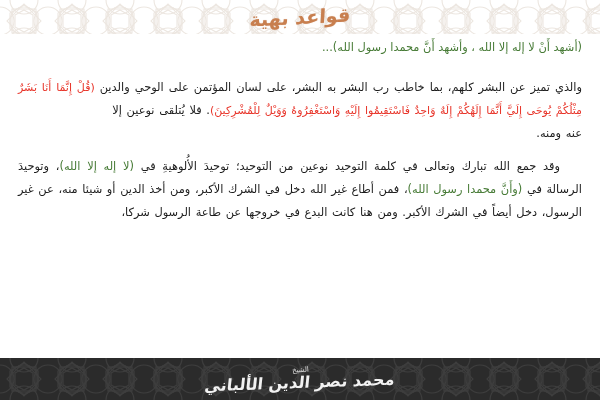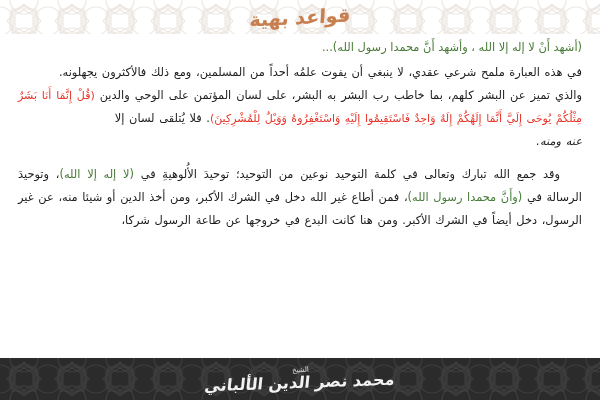--- a/index.html
+++ b/index.html
@@ -129,31 +129,30 @@
     color: #e8352a;
     font-size: 11px;
     letter-spacing: 0;
   }
   .shahada-line {
     display: block;
     text-align: right;
     color: #477b36;
     font-size: 11.4px;
     line-height: 22px;
-    margin-bottom: 3px;
+    margin-bottom: 18px;
     padding-right: 0;
   }
   .block-right {
     display: block;
     text-align: right;
   }
   .block-left {
     display: block;
     text-align: left;
-    font-style: italic;
   }
 </style>
 </head>
 <body>
 
 <div class="page">
 
   <div class="header-band">
     <svg class="pattern-svg" viewBox="0 0 600 34" preserveAspectRatio="none" aria-hidden="true">
       <defs>
@@ -175,22 +174,21 @@
       <rect x="0" y="0" width="600" height="34" fill="url(#hexPatternTop)"></rect>
     </svg>
     <div class="header-title">قواعد بهية</div>
   </div>
 
   <div class="content">
 
     <div class="shahada-line">(أشهد أَنْ لا إله إلا الله ، وأشهد أَنَّ محمدا رسول الله)...</div>
 
     <p class="para">
-      <span class="block-right">في هذه العبارة ملمح شرعي عقدي، لا ينبغي أن يفوت علمُه أحداً من المسلمين، ومع ذلك فالأكثرون يجهلونه.</span>
-      <span>والذي تميز عن البشر كلهم، بما خاطب رب البشر به البشر، على لسان المؤتمن على الوحي والدين </span><span class="quran">(قُلْ إِنَّمَا أَنَا بَشَرٌ مِثْلُكُمْ يُوحَى إِلَيَّ أَنَّمَا إِلَهُكُمْ إِلَهٌ وَاحِدٌ فَاسْتَقِيمُوا إِلَيْهِ وَاسْتَغْفِرُوهُ وَوَيْلٌ لِلْمُشْرِكِينَ)</span><span>. فلا يُتلقى لسان إلا</span>
+      <span>والذي تميز عن البشر كلهم، بما خاطب رب البشر به البشر، على لسان المؤتمن على الوحي والدين </span><span class="quran">(قُلْ إِنَّمَا أَنَا بَشَرٌ مِثْلُكُمْ يُوحَى إِلَيَّ أَنَّمَا إِلَهُكُمْ إِلَهٌ وَاحِدٌ فَاسْتَقِيمُوا إِلَيْهِ وَاسْتَغْفِرُوهُ وَوَيْلٌ لِلْمُشْرِكِينَ)</span><span>. فلا يُتلقى نوعين إلا</span>
       <span class="block-left">عنه ومنه.</span>
     </p>
 
     <p class="para indent">
       <span>وقد جمع الله تبارك وتعالى في كلمة التوحيد نوعين من التوحيد؛ توحيدَ الأُلوهيةِ في </span><span class="green">(لا إله إلا الله)</span><span>، وتوحيدَ الرسالة في </span><span class="green">(وأَنَّ محمدا رسول الله)</span><span>، فمن أطاع غير الله دخل في الشرك الأكبر، ومن أخذ الدين أو شيئا منه، عن غير الرسول، دخل أيضاً في الشرك الأكبر. ومن هنا كانت البدع في خروجها عن طاعة الرسول شركا،</span>
     </p>
 
   </div>
 
   <div class="footer-band">

